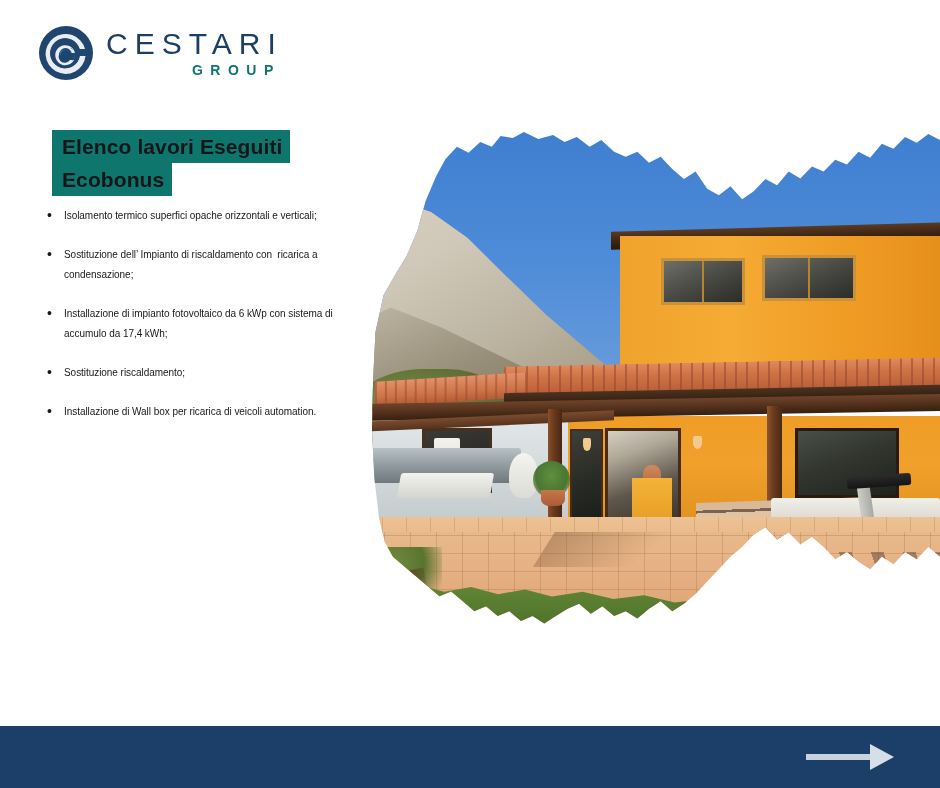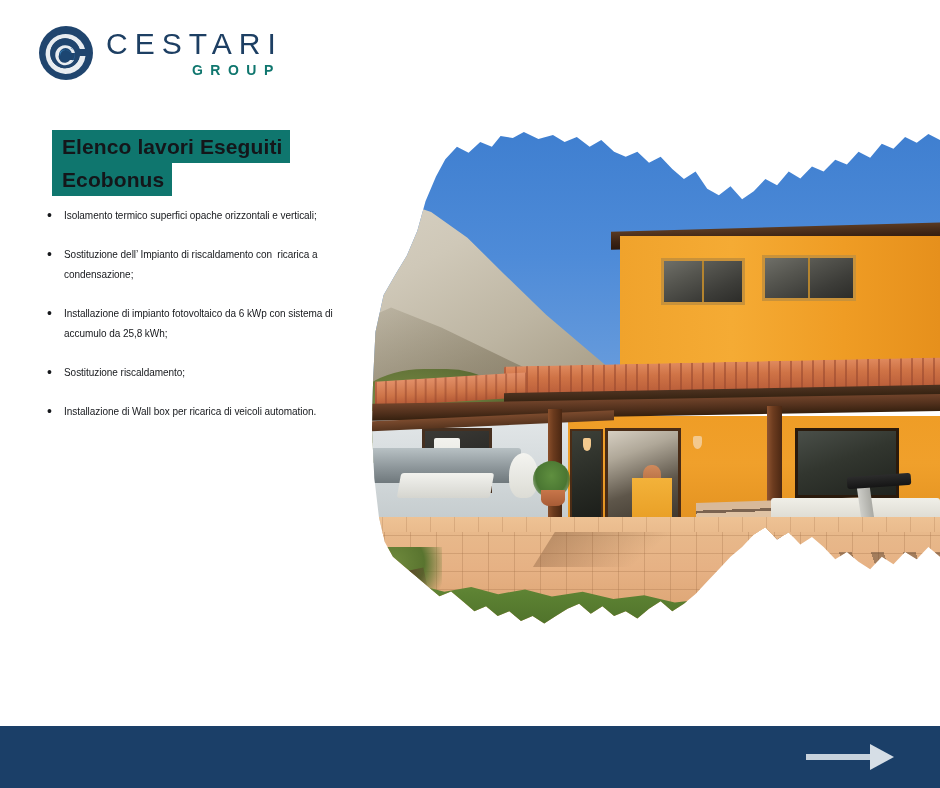--- a/index.html
+++ b/index.html
@@ -569,21 +569,21 @@
 </div>
 
 <div class="title-block">
   <div class="title-line">Elenco lavori Eseguiti</div>
   <div class="title-line">Ecobonus</div>
 </div>
 
 <ul class="bullets">
   <li>Isolamento termico superfici opache orizzontali e verticali;</li>
   <li>Sostituzione dell’ Impianto di riscaldamento con  ricarica a condensazione;</li>
-  <li>Installazione di impianto fotovoltaico da 6 kWp con sistema di  accumulo da 25,8 kWh;</li>
+  <li>Installazione di impianto fotovoltaico da 6 kWp con sistema di  accumulo da 17,4 kWh;</li>
   <li>Sostituzione riscaldamento;</li>
   <li>Installazione di Wall box per ricarica di veicoli automation.</li>
 </ul>
 
 <div class="photo-wrap">
   <div class="photo-clip">
     <div class="ph-sky"></div>
     <div class="ph-rock"></div>
     <div class="ph-rock-shade"></div>
     <div class="ph-scrub"></div>

